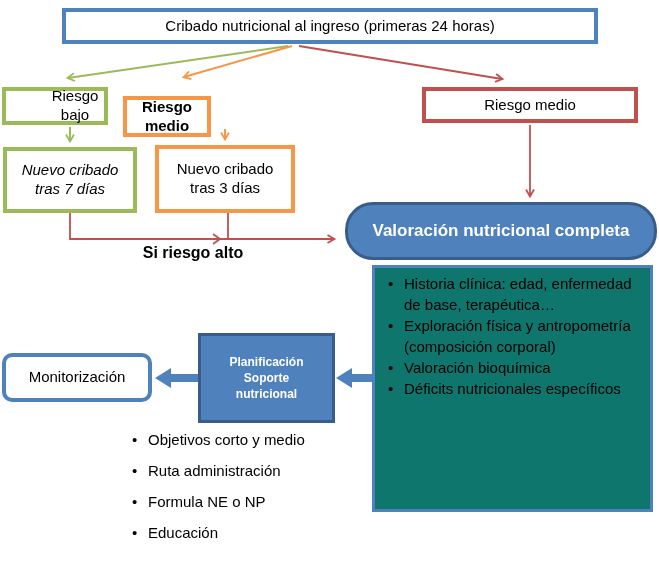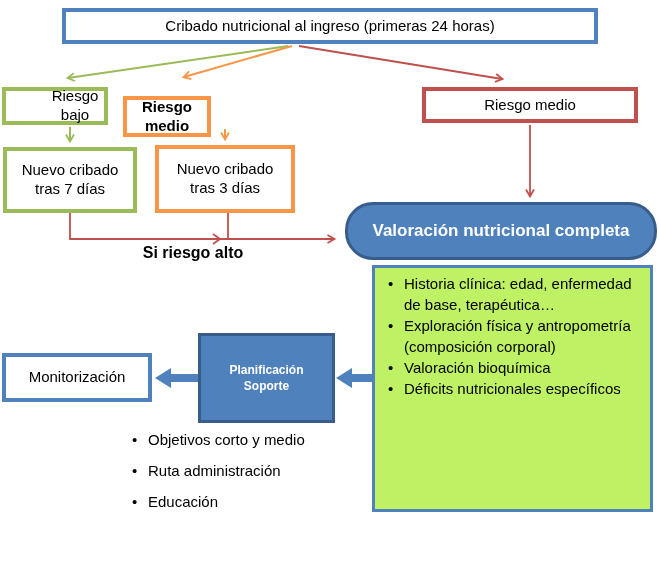--- a/index.html
+++ b/index.html
@@ -19,33 +19,33 @@
   .b-orange {border:4px solid #F79646;}
   .b-red    {border:4px solid #C0504D;}
   .fill-blue{
     background:#4F81BD;border:3px solid #385D8A;color:#ffffff;font-weight:bold;
   }
   
   .n-screening {left:62px; top:8px;  width:536px;height:36px;}
   .n-risk-low  {left:2px;  top:87px; width:106px;height:38px;padding-left:40px;}
   .n-risk-med  {left:123px;top:96px; width:88px;height:41px;font-weight:bold;}
   .n-risk-high {left:422px;top:87px; width:216px;height:36px;}
-  .n-rescreen7 {left:3px;  top:147px;width:134px;height:66px;padding:14px 6px;}
+  .n-rescreen7 {left:3px;  top:147px;width:134px;height:66px;padding:14px 6px;font-style:italic;}
   .n-rescreen3 {left:155px;top:145px;width:140px;height:68px;padding:12px 6px;}
   .n-assess    {left:345px;top:202px;width:312px;height:58px;font-size:17px;border-radius:28px;}
   .n-planning  {left:198px;top:333px;width:137px;height:90px;flex-direction:column;font-size:12px;line-height:1.35;}
-  .n-monitor   {left:2px;  top:353px;width:150px;height:49px;}
+  .n-monitor   {left:2px;  top:353px;width:150px;height:49px;border-radius:10px;}
   .edge-label{
     position:absolute;left:128px;top:244px;width:130px;text-align:center;
     font-weight:bold;font-size:16px;
   }
   
   .details-box{
     position:absolute;left:372px;top:265px;width:281px;height:247px;
-    box-sizing:border-box;border:3px solid #4F81BD;background:#bef264;
+    box-sizing:border-box;border:3px solid #4F81BD;background:#0f766e;
     padding:5px 8px 4px 12px;
   }
   ul.blist{list-style:none;margin:0;padding:0;font-size:15px;}
   ul.blist li{
     position:relative;padding-left:17px;line-height:21px;
   }
   ul.blist li::before{
     content:"\2022";position:absolute;left:1px;top:0;
   }
   
@@ -123,27 +123,29 @@
       <li><span>Historia clínica: edad, enfermedad de base, terapéutica…</span></li>
       <li><span>Exploración física y antropometría (composición corporal)</span></li>
       <li><span>Valoración bioquímica</span></li>
       <li><span>Déficits nutricionales específicos</span></li>
     </ul>
   </div>
 
   <div class="node fill-blue n-planning">
     <span>Planificación</span>
     <span>Soporte</span>
+    <span>nutricional</span>
   </div>
 
   <div class="node b-blue n-monitor">
     <span>Monitorización</span>
   </div>
 
   <div class="planning-list">
     <ul class="blist">
       <li><span>Objetivos corto y medio</span></li>
       <li><span>Ruta administración</span></li>
+      <li><span>Formula NE o NP</span></li>
       <li><span>Educación</span></li>
     </ul>
   </div>
 
 </div>
 
 </body></html>

